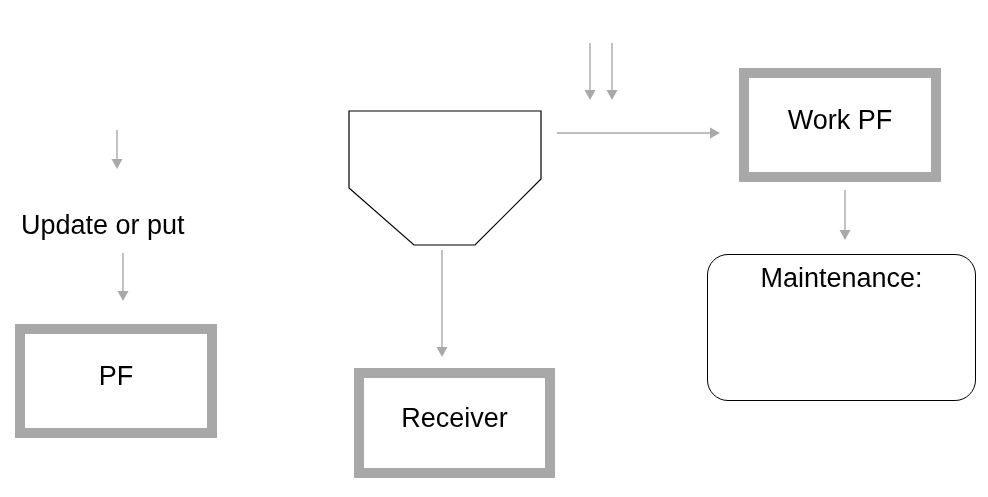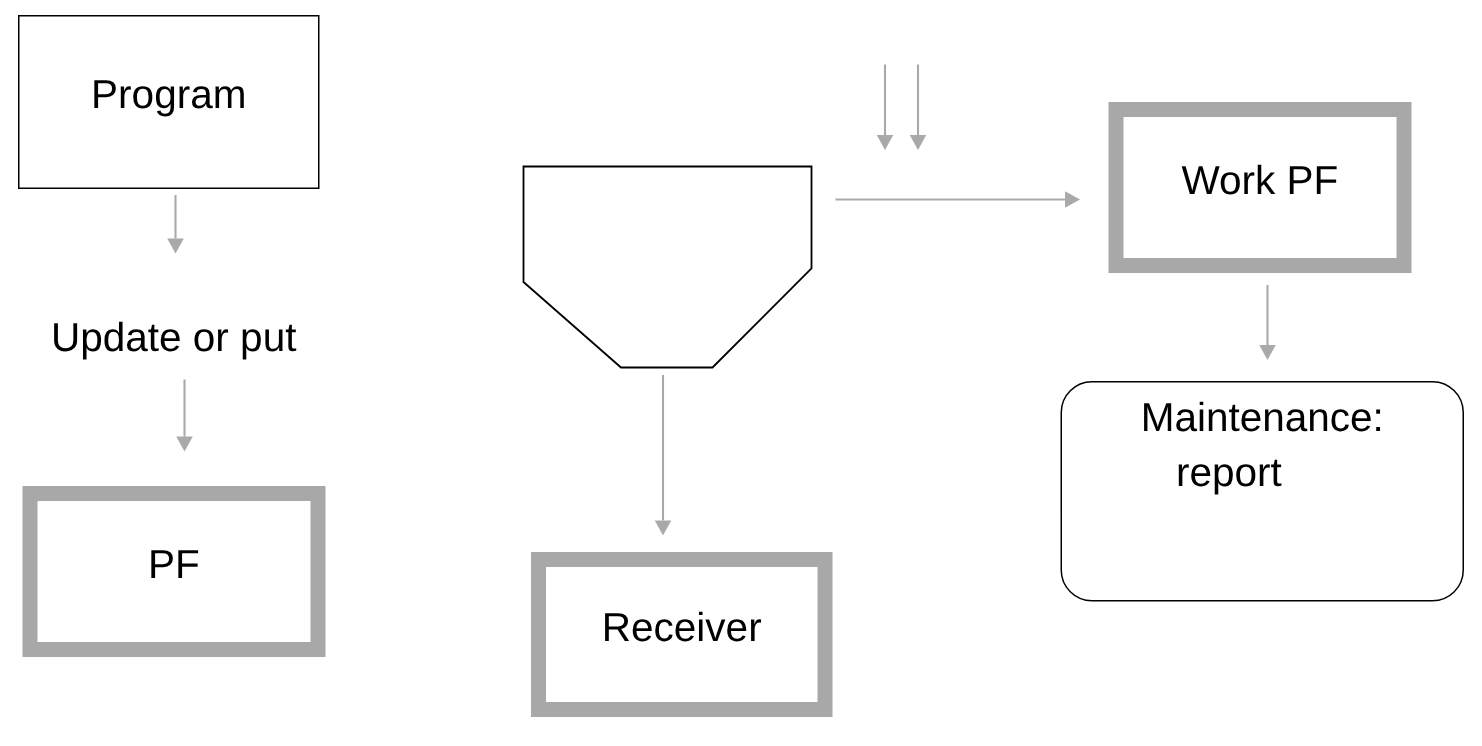--- a/index.html
+++ b/index.html
@@ -95,36 +95,32 @@
     <g>
       <line class="arrow-line" x1="590" y1="43" x2="590" y2="90"></line>
       <polygon class="arrow-head" points="584.5,90 595.5,90 590,100"></polygon>
     </g>
     <g>
       <line class="arrow-line" x1="612" y1="43" x2="612" y2="90"></line>
       <polygon class="arrow-head" points="606.5,90 617.5,90 612,100"></polygon>
     </g>
   </svg>
 
-  <div class="box thin" style="left:12px; top:10px; width:201px; height:116px;">
-    <span class="label">Program</span>
-  </div>
 
-  <div class="float-label" style="left:34px; top:210px;">Update or put</div>
+  <div class="float-label" style="left:21px; top:210px;">Update or put</div>
 
   <div class="box thick" style="left:15px; top:324px; width:202px; height:114px;">
     <span class="label">PF</span>
   </div>
 
   <div class="box thick" style="left:354px; top:368px; width:201px; height:110px;">
     <span class="label">Receiver</span>
   </div>
 
   <div class="box thick" style="left:739px; top:68px; width:202px; height:114px;">
     <span class="label">Work PF</span>
   </div>
 
   <div class="box thin maintenance" style="left:707px; top:254px; width:269px; height:147px;">
     <div class="m-line1">Maintenance:</div>
-    <div class="m-line2">report</div>
   </div>
 
 </div>
 
 </body></html>

